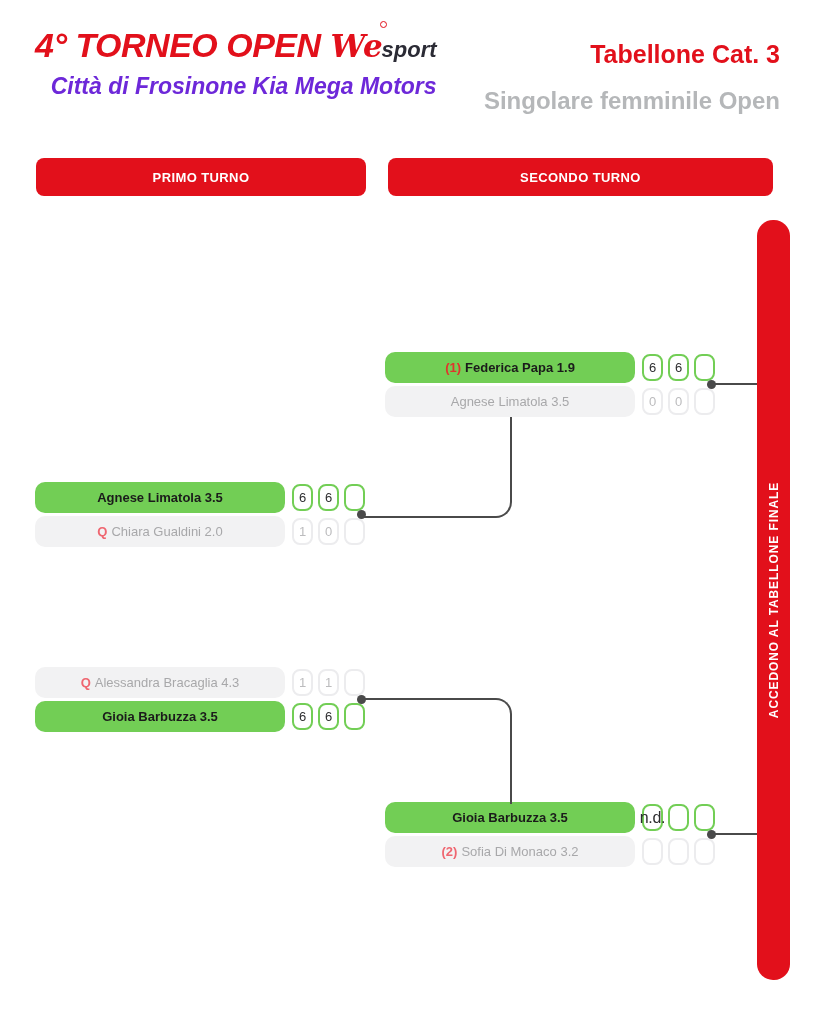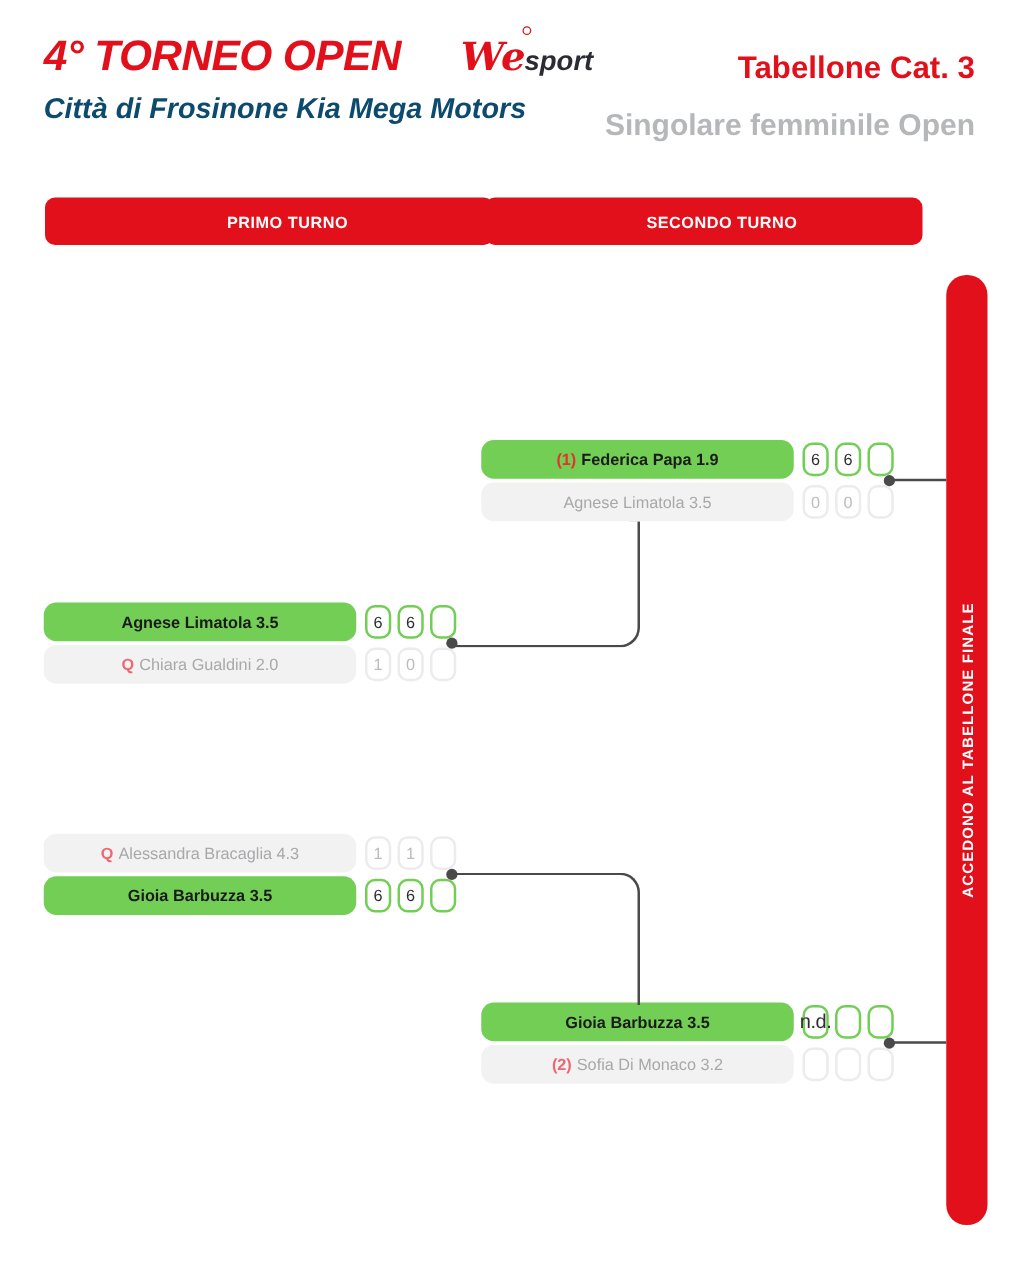--- a/index.html
+++ b/index.html
@@ -3,39 +3,39 @@
 <meta charset="utf-8">
 <style>
   html,body{margin:0;padding:0;}
   body{
     width:819px;height:1023px;position:relative;background:#ffffff;
     font-family:"Liberation Sans",sans-serif;overflow:hidden;
     --red:#e2101b; --green:#72ce55; --loser-bg:#f2f2f3; --loser-text:#a8a8aa;
     --dark:#1b1b1b; --connector:#4a4a4a; --seed-red:#e0352c; --pink-red:#ef6670;
     --box-border-loser:#ececee; --box-text-loser:#bcbcbe; --gray-sub:#b5b7b9;
   }
-  .abs{position:absolute;}
+  .abs{position:absolute;text-align:right;}
 
   
   .hdr-left{left:35px;top:26px;}
   .hdr-title-line{display:flex;align-items:baseline;gap:10px;}
   .hdr-title{font-size:34px;font-weight:bold;font-style:italic;color:var(--red);letter-spacing:-0.5px;white-space:nowrap;}
-  .logo{display:inline-flex;align-items:baseline;position:relative;margin-left:38px;}
+  .logo{display:inline-flex;align-items:baseline;position:relative;}
   .logo-we{font-family:"DejaVu Serif",serif;font-style:italic;font-weight:bold;font-size:31px;color:var(--red);position:relative;}
   .logo-we::after{content:"";position:absolute;top:-7px;right:-4px;width:5px;height:5px;border:1.5px solid var(--red);border-radius:50%;}
   .logo-sport{font-size:22px;font-weight:bold;font-style:italic;color:#2b2b35;margin-left:-1px;}
-  .hdr-subtitle{font-size:23px;font-weight:bold;font-style:italic;color:#0c4a6e;margin-top:8px;white-space:nowrap;}
+  .hdr-subtitle{font-size:23px;font-weight:bold;font-style:italic;color:#6d28d9;margin-top:8px;white-space:nowrap;}
   .hdr-right{right:39px;top:40px;text-align:right;}
   .cat-title{font-size:25px;font-weight:bold;color:var(--red);white-space:nowrap;}
   .cat-subtitle{font-size:24px;font-weight:bold;color:var(--gray-sub);margin-top:18px;white-space:nowrap;}
 
   
   .round-header{height:38px;background:var(--red);border-radius:8px;color:#fff;
     font-size:13px;font-weight:bold;letter-spacing:0.4px;
-    display:flex;align-items:center;justify-content:center;padding-left:29px;}
+    display:flex;align-items:center;justify-content:center;}
 
   
   .match{width:330px;}
   .row{display:flex;align-items:center;height:31px;margin-bottom:3px;}
   .pill{width:250px;height:31px;border-radius:10px;display:flex;align-items:center;justify-content:center;font-size:13px;white-space:nowrap;}
   .pill.winner{background:var(--green);color:var(--dark);font-weight:bold;}
   .pill.loser{background:var(--loser-bg);color:var(--loser-text);font-weight:normal;}
   .prefix{font-weight:bold;}
   .prefix:not(:empty){margin-right:4px;}
   .prefix.w{color:var(--seed-red);}
@@ -71,21 +71,21 @@
   </div>
   <div class="hdr-subtitle">Città di Frosinone Kia Mega Motors</div>
 </div>
 
 <div class="abs hdr-right">
   <div class="cat-title">Tabellone Cat. 3</div>
   <div class="cat-subtitle">Singolare femminile Open</div>
 </div>
 
 <div class="abs round-header" style="left:36px;top:158px;width:330px;">PRIMO TURNO</div>
-<div class="abs round-header" style="left:388px;top:158px;width:321px;">SECONDO TURNO</div>
+<div class="abs round-header" style="left:388px;top:158px;width:385px;">SECONDO TURNO</div>
 
 <div class="abs match" style="left:385px;top:352px;">
   <div class="row">
     <div class="pill winner">
       <span class="prefix w">(1)</span>
       <span>Federica Papa 1.9</span>
     </div>
     <div class="scores">
       <span class="box w">6</span>
       <span class="box w">6</span>

